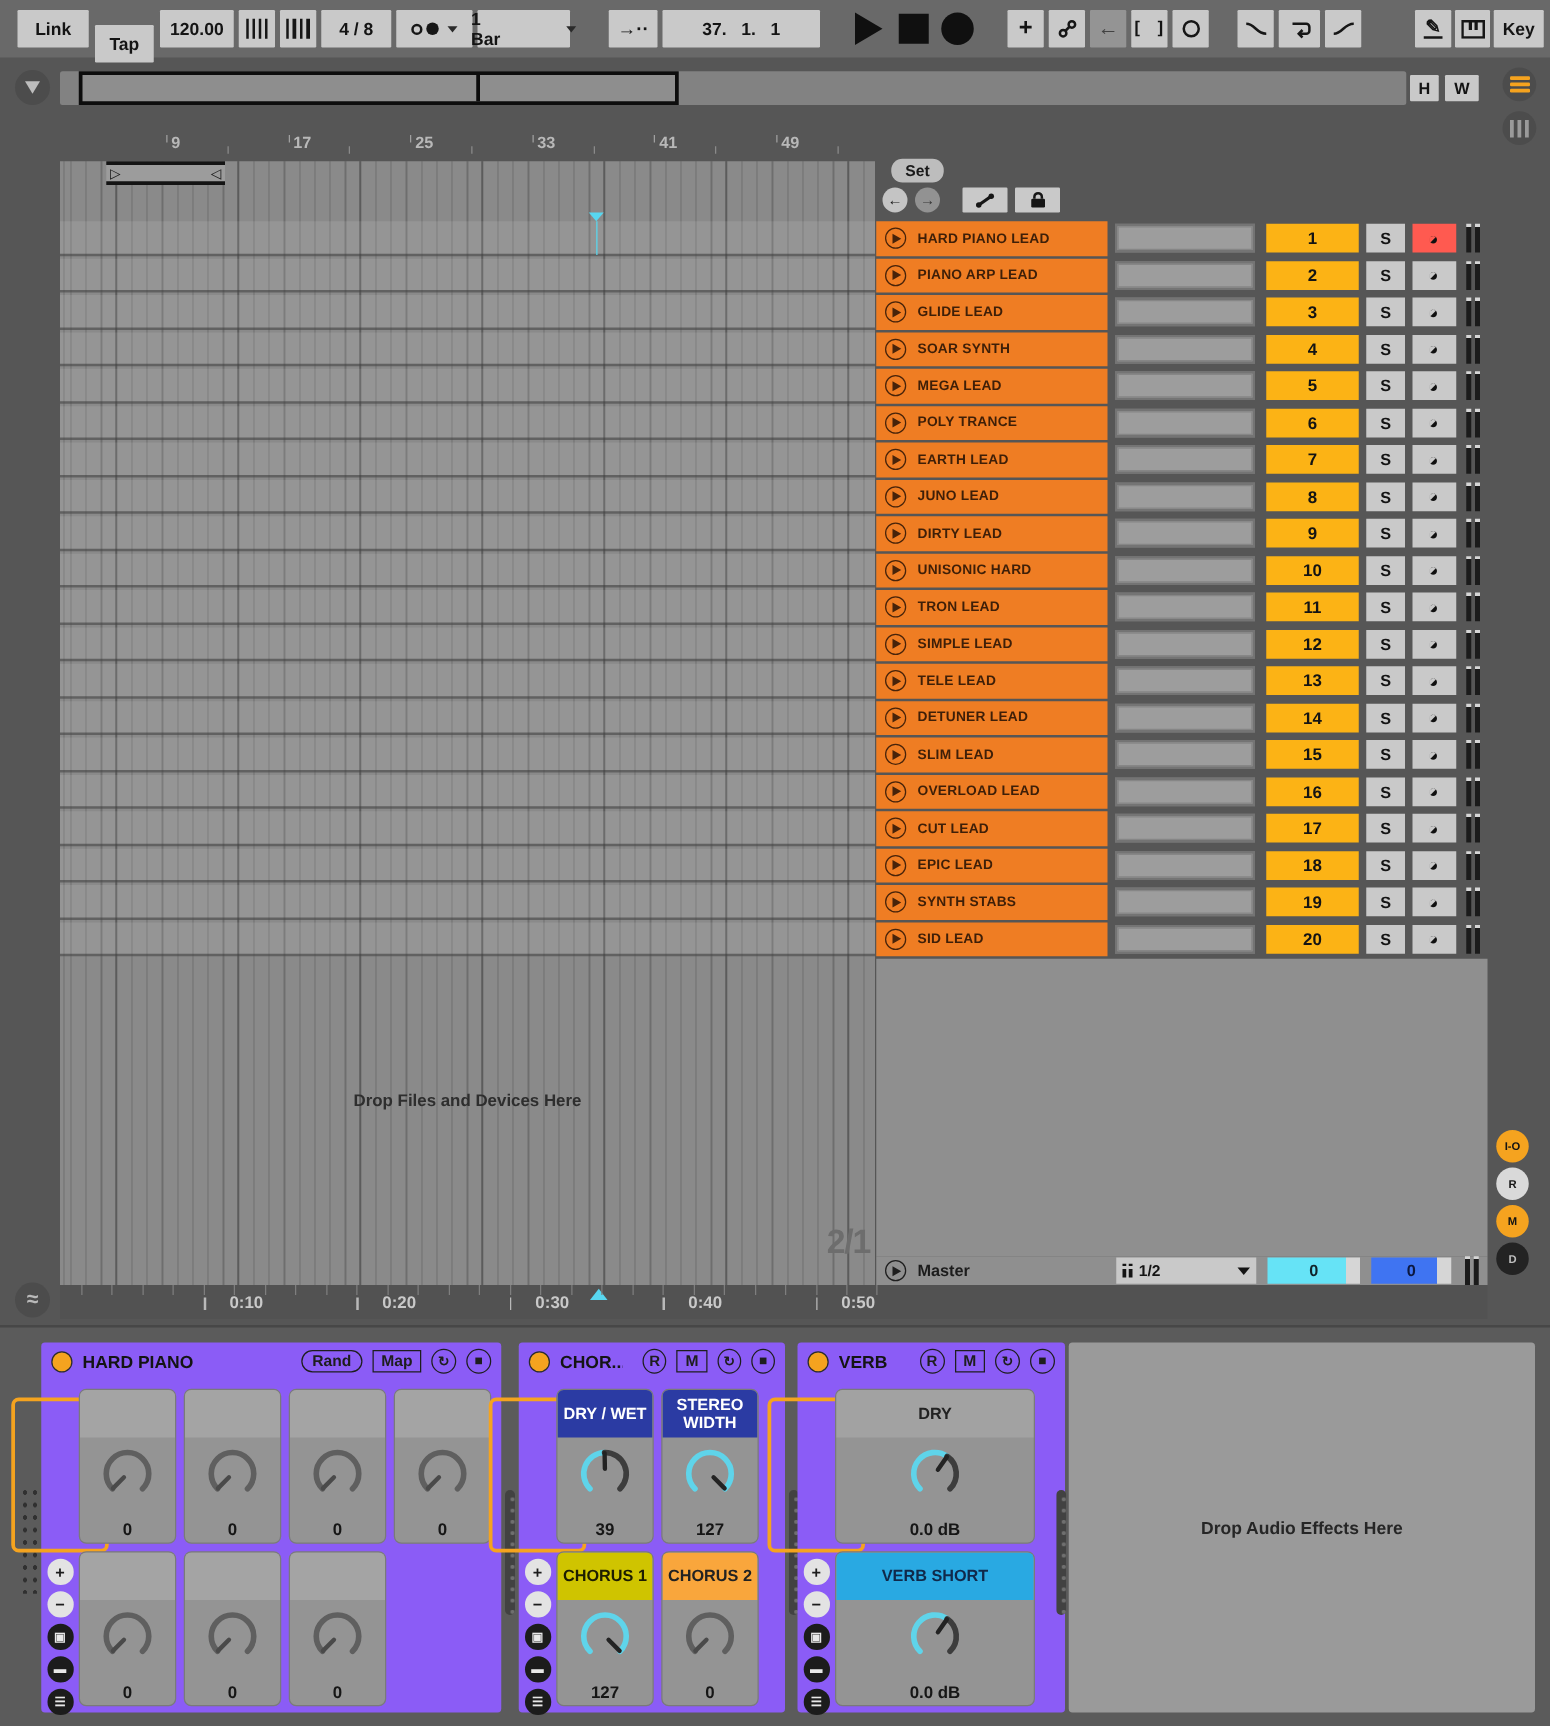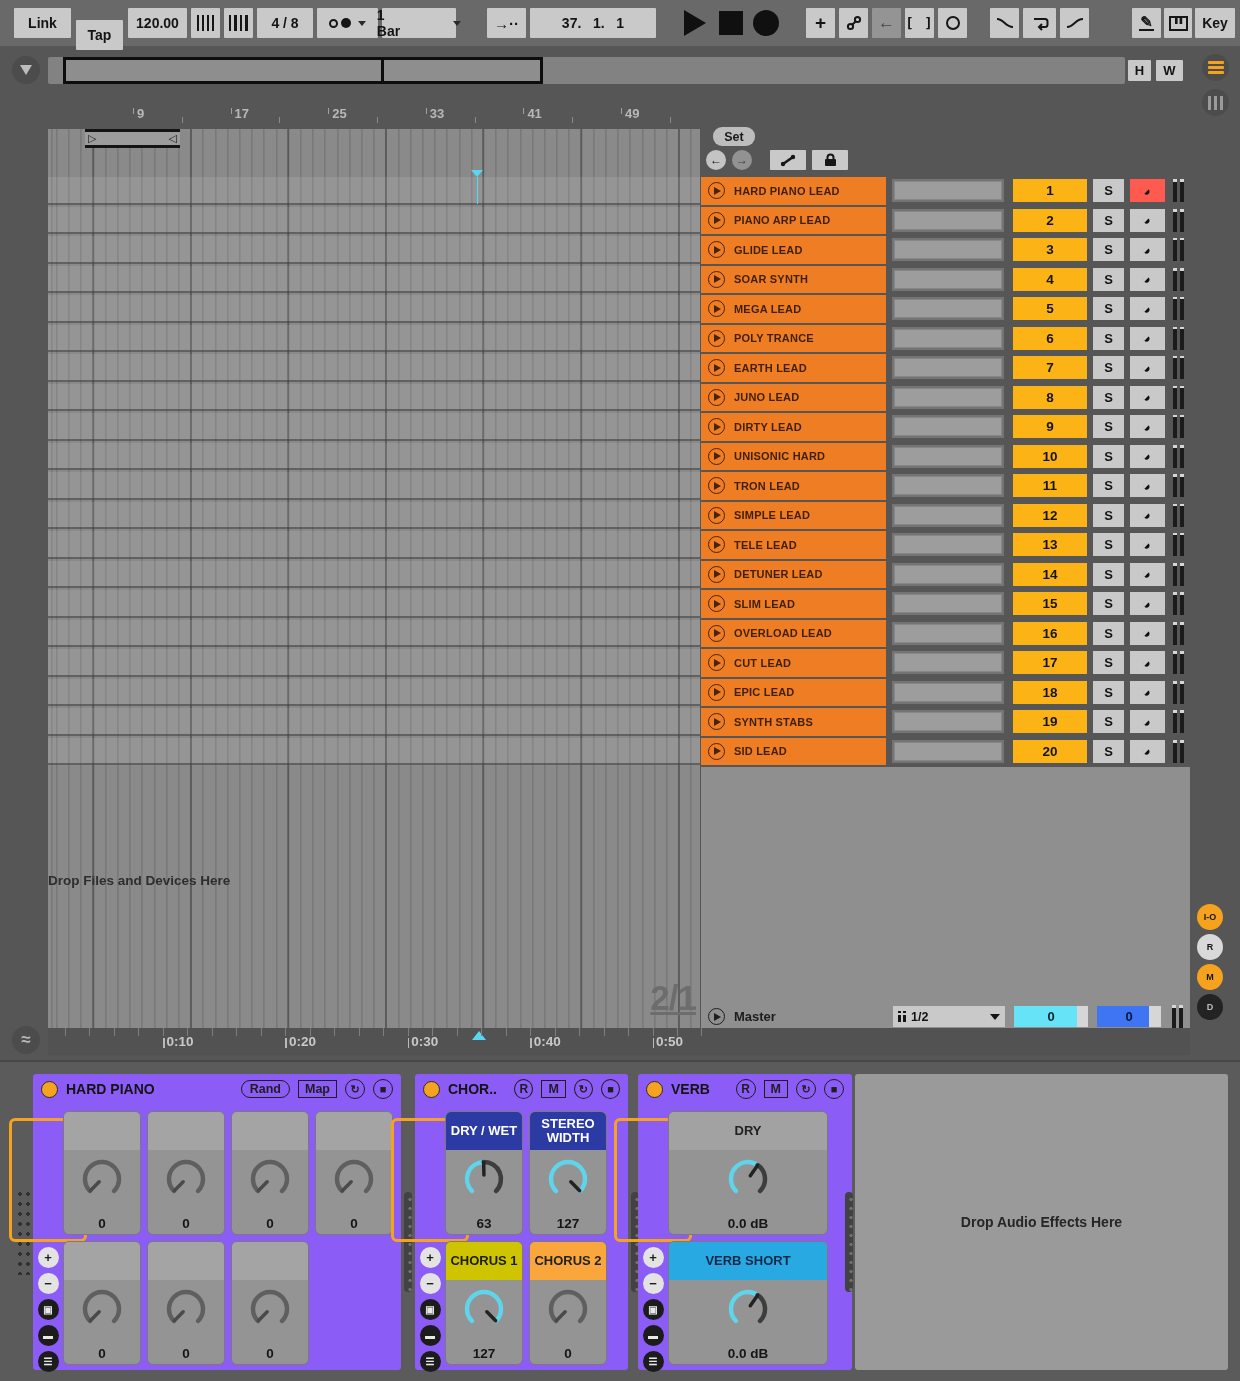--- a/index.html
+++ b/index.html
@@ -49,22 +49,22 @@
     background-color:#8a8a8a;
     background-image:
       repeating-linear-gradient(to right, rgba(0,0,0,0.20) 0 1px, transparent 1px 12.2px),
       repeating-linear-gradient(to right, rgba(0,0,0,0.25) 0 2px, transparent 2px 97.6px);
     background-position: 8.4px 0, 44px 0;
   }
   .grid-row { position:absolute; left:0; width:652px; height:27.5px; background:rgba(255,255,255,0.10); border-bottom:2px solid rgba(54,54,54,0.55); }
   .loop-brace { position:absolute; left:37px; top:0; width:95px; height:19px; background:#9c9c9c; border-top:3px solid #141414; border-bottom:3px solid #141414; display:flex; justify-content:space-between; align-items:center; padding:0 3px; color:#141414; font-size:11px; }
   .playhead-tri { position:absolute; left:423px; top:41px; width:0; height:0; border-left:6px solid transparent; border-right:6px solid transparent; border-top:7px solid #58d7f0; }
   .playhead-line { position:absolute; left:428.5px; top:48px; width:1.5px; height:27px; background:#58d7f0; }
-  .drop-files { position:absolute; left:0; top:744px; width:652px; color:#2e2e2e; font-size:13.5px; font-weight:700; }
-  .zoom-label { position:absolute; right:4px; top:849px; color:#6d6d6d; font-size:35px; font-weight:700; letter-spacing:-1px;text-decoration:underline; }
+  .drop-files { position:absolute; left:0; top:744px; width:652px; text-align:center; color:#2e2e2e; font-size:13.5px; font-weight:700; }
+  .zoom-label { position:absolute; right:4px; top:849px; color:#6d6d6d; font-size:27px; font-weight:700; letter-spacing:-1px; }
   
   .set-pill { position:absolute; left:713px; top:127px; width:42px; height:19px; background:#bdbdbd; color:#1a1a1a; font-size:12.5px; font-weight:700; border-radius:9px; display:flex; align-items:center; justify-content:center; }
   .nav-cir { position:absolute; top:150px; width:20px; height:20px; border-radius:50%; background:#c4c4c4; color:#161616; font-size:12px; font-weight:700; display:flex; align-items:center; justify-content:center; }
   .mini-btn { position:absolute; top:150px; height:20px; background:#c9c9c9; display:flex; align-items:center; justify-content:center; border-radius:1px; }
   
   .headers { position:absolute; left:701px; top:177px; width:489px; }
   .trow { display:flex; align-items:center; height:27.5px; margin-bottom:2px; }
   .tname { display:flex; align-items:center; width:185px; height:100%; background:var(--orange); padding-left:7px; gap:9px; }
   .tplay { width:17px; height:17px; border:1.6px solid #47230a; border-radius:50%; display:flex; align-items:center; justify-content:center; flex:none; }
   .tplay b { width:0; height:0; border-left:7px solid #47230a; border-top:4.5px solid transparent; border-bottom:4.5px solid transparent; margin-left:2px; }
@@ -85,21 +85,21 @@
   .mplay b { width:0; height:0; border-left:7px solid #1e1e1e; border-top:4.5px solid transparent; border-bottom:4.5px solid transparent; margin-left:2px; }
   .mlabel { color:#1c1c1c; font-size:13px; font-weight:700; margin-left:9px; width:150px; }
   .mrouting { width:112px; height:21px; margin-left:9px; background:#c9c9c9; color:#141414; display:flex; align-items:center; font-size:12.5px; font-weight:700; padding:0 5px; gap:5px; }
   .mrouting .mini-ii { display:flex; gap:2px; }
   .mrouting .mini-ii i { width:3px; height:11px; background:linear-gradient(#141414 0 2px, transparent 2px 4px, #141414 4px); }
   .mrouting .dd { margin-left:auto; width:0; height:0; border-left:5px solid transparent; border-right:5px solid transparent; border-top:6px solid #141414; }
   .mpan { width:74px; height:21px; margin-left:9px; background:linear-gradient(to right, var(--cyan) 0 85%, #d6d6d6 85%); color:#10242a; font-size:13px; font-weight:700; display:flex; align-items:center; justify-content:center; }
   .mvol { width:64px; height:21px; margin-left:9px; background:linear-gradient(to right, var(--mblue) 0 82%, #d6d6d6 82%); color:#0c1840; font-size:13px; font-weight:700; display:flex; align-items:center; justify-content:center; }
   
   .time-ruler { position:absolute; left:48px; top:1028px; width:1142px; height:27px; background:#525252; overflow:hidden; }
-  .tr-label { position:absolute; top:6px; display:flex; color:#c9c9c9; font-size:13.5px; font-weight:700; }
+  .tr-label { position:absolute; top:6px; display:flex; color:#c9c9c9; font-size:13.5px; font-weight:700;gap:17px; }
   .tr-label i { display:block; width:1.5px; height:10px; background:#b9b9b9; margin-right:2px; margin-top:4px; }
   .tr-tick { position:absolute; top:0; width:1px; height:8px; background:#7e7e7e; }
   .time-tri { position:absolute; left:424px; top:3px; width:0; height:0; border-left:7px solid transparent; border-right:7px solid transparent; border-bottom:9px solid #58d7f0; }
   .side-toggle { position:absolute; left:1197px; width:26px; height:26px; border-radius:50%; font-size:9px; font-weight:700; display:flex; align-items:center; justify-content:center; color:#141414; }
   
   .device-area { position:absolute; left:0; top:1060px; width:1240px; height:321px; background:#5b5b5b; border-top:2px solid #474747; }
   .drag-dots { position:absolute; left:14px; top:125px; width:16px; height:88px;
     background-image:radial-gradient(circle, #303030 1.6px, transparent 2px); background-size:8px 10px; background-position:2px 2px; }
   .device { position:absolute; top:12px; height:296px; background:#8b5cf6; border-radius:3px; }
   .dev-head { position:relative; height:30px; display:flex; align-items:center; padding:0 8px; gap:8px; }
@@ -968,21 +968,21 @@
         </div>
         <div class="macro-grid">
   <div class="macro">
     <div class="macro-head" style="background: rgb(43, 59, 163); color: rgb(255, 255, 255);">DRY / WET</div>
     <div class="macro-body">
       <span class="macro-knob"><svg width="58" height="56" viewBox="0 0 58 56">
                     <path d="M 16.98 39.02 A 17 17 0 0 1 28.68 10.00" stroke="#5fd4ea" stroke-width="4.5" fill="none" stroke-linecap="round"></path>
                     <path d="M 28.68 10.00 A 17 17 0 0 1 41.02 39.02" stroke="#3d3d3d" stroke-width="4.5" fill="none" stroke-linecap="round"></path>
                     <line x1="28.92" y1="23.00" x2="28.69" y2="10.50" stroke="#232323" stroke-width="3.5" stroke-linecap="round"></line>
                   </svg></span>
-      <div class="macro-value">63</div>
+      <div class="macro-value">39</div>
     </div>
   </div>
 
   <div class="macro">
     <div class="macro-head" style="background: rgb(43, 59, 163); color: rgb(255, 255, 255);">STEREO WIDTH</div>
     <div class="macro-body">
       <span class="macro-knob"><svg width="58" height="56" viewBox="0 0 58 56">
                     <path d="M 16.98 39.02 A 17 17 0 1 1 41.02 39.02" stroke="#5fd4ea" stroke-width="4.5" fill="none" stroke-linecap="round"></path>
                     <line x1="31.83" y1="29.83" x2="40.67" y2="38.67" stroke="#232323" stroke-width="3.5" stroke-linecap="round"></line>
                   </svg></span>

